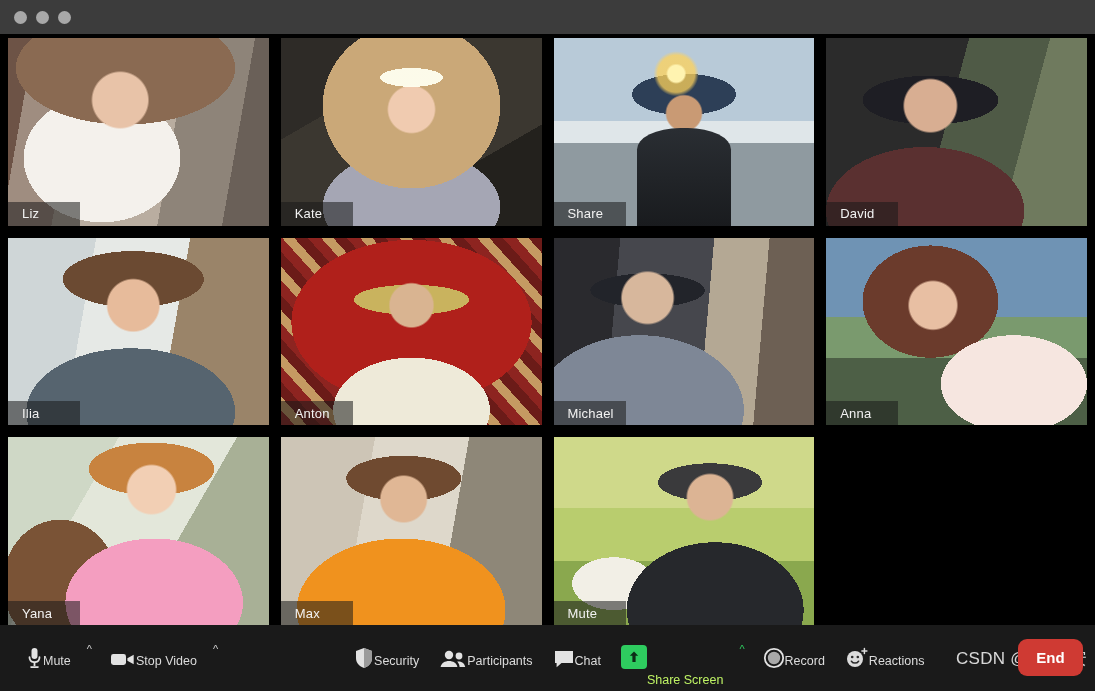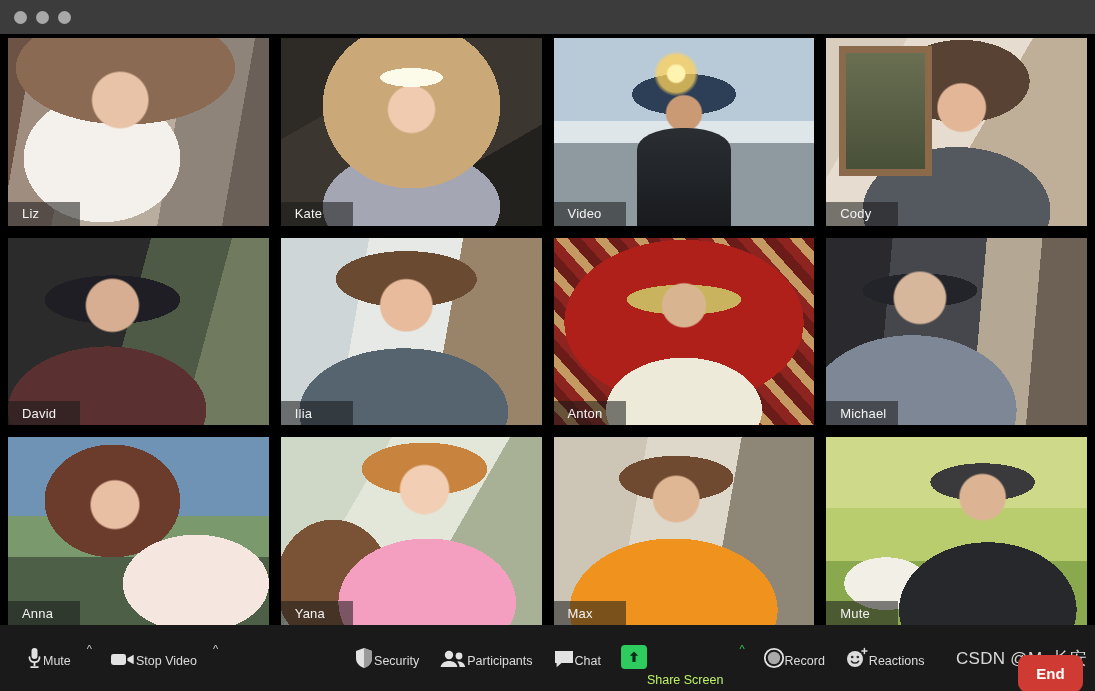--- a/index.html
+++ b/index.html
@@ -163,21 +163,21 @@
     color:#cfcfcf; font-size:11px; align-self:flex-start;
     margin:14px 0 0 -2px; padding:0 8px; line-height:1;
   }
   .caret.green{ color:#2ecc5f; }
   .spacer{ flex:1; }
   .watermark{
     color:#e8e8e8; font-size:17px; opacity:.92; white-space:nowrap;
     margin-right:8px; letter-spacing:.3px;
   }
   .end-btn{
-    position:absolute; right:12px; top:30px;
+    position:absolute; right:12px; top:14px;
     width:65px; height:37px; border-radius:9px;
     background:#cf3a33; color:#fff;
     display:flex; align-items:center; justify-content:center;
     font-size:15px; font-weight:bold; border:none; cursor:pointer;
   }
   .share-box{
     width:26px; height:24px; border-radius:4px; background:#2ecc5f;
     display:flex; align-items:center; justify-content:center;
   }
 </style>
@@ -196,25 +196,21 @@
       <div class="tile">
         <div class="vid v-liz"></div>
         <div class="namebar">Liz</div>
       </div>
       <div class="tile">
         <div class="vid v-kate"></div>
         <div class="namebar">Kate</div>
       </div>
       <div class="tile">
         <div class="vid v-jacob"></div>
-        <div class="namebar">Video</div>
-      </div>
-      <div class="tile">
-        <div class="vid v-cody"></div>
-        <div class="namebar">Cody</div>
+        <div class="namebar">Share</div>
       </div>
       <div class="tile">
         <div class="vid v-david"></div>
         <div class="namebar">David</div>
       </div>
       <div class="tile">
         <div class="vid v-ilia"></div>
         <div class="namebar">Ilia</div>
       </div>
       <div class="tile">

